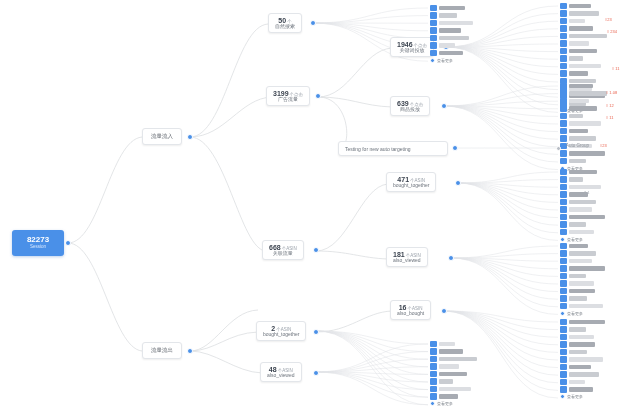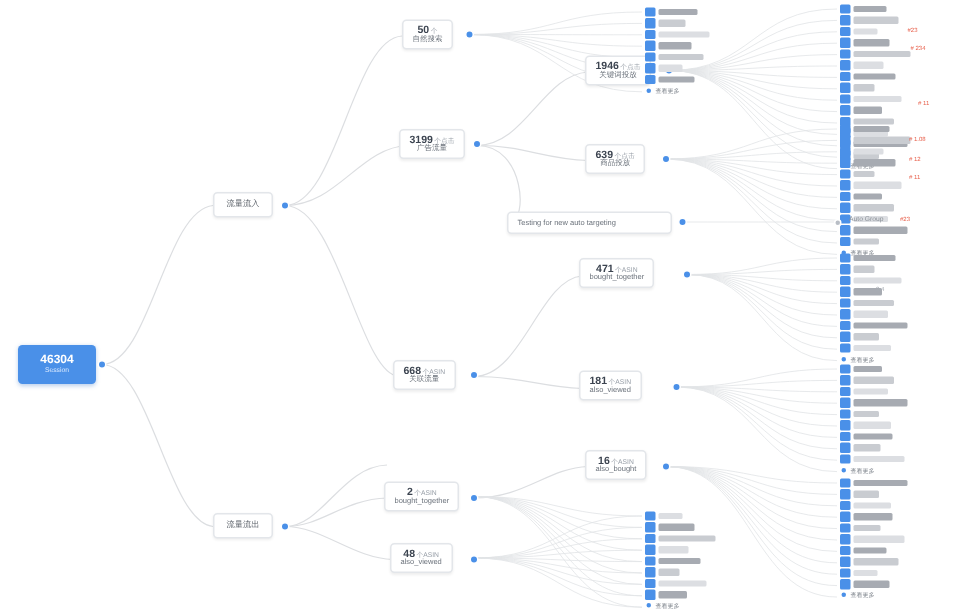--- a/index.html
+++ b/index.html
@@ -169,21 +169,21 @@
         <path d="M316 372 C 372 372, 372 374.4, 428 374.4"></path>
         <path d="M316 372 C 372 372, 372 382, 428 382"></path>
         <path d="M316 372 C 372 372, 372 389.6, 428 389.6"></path>
         <path d="M316 372 C 372 372, 372 397.2, 428 397.2"></path>
         <path d="M316 372 C 372 372, 372 404.8, 428 404.8"></path>
         <path d="M455 148 C 505.5 148, 505.5 148, 556 148"></path>
       </g>
   </svg>
 
   <div class="root">
-    <div class="rnum">46304</div>
+    <div class="rnum">82273</div>
     <div class="rsub">Session</div>
   </div>
   <div class="dot" style="left:65px;top:240px;"></div>
 
   <div class="node cat" style="left:142px;top:128px;">
     <div class="l1">流量流入</div>
   </div>
   <div class="dot" style="left:187px;top:134px;"></div>
 
   <div class="node cat" style="left:142px;top:342px;">

